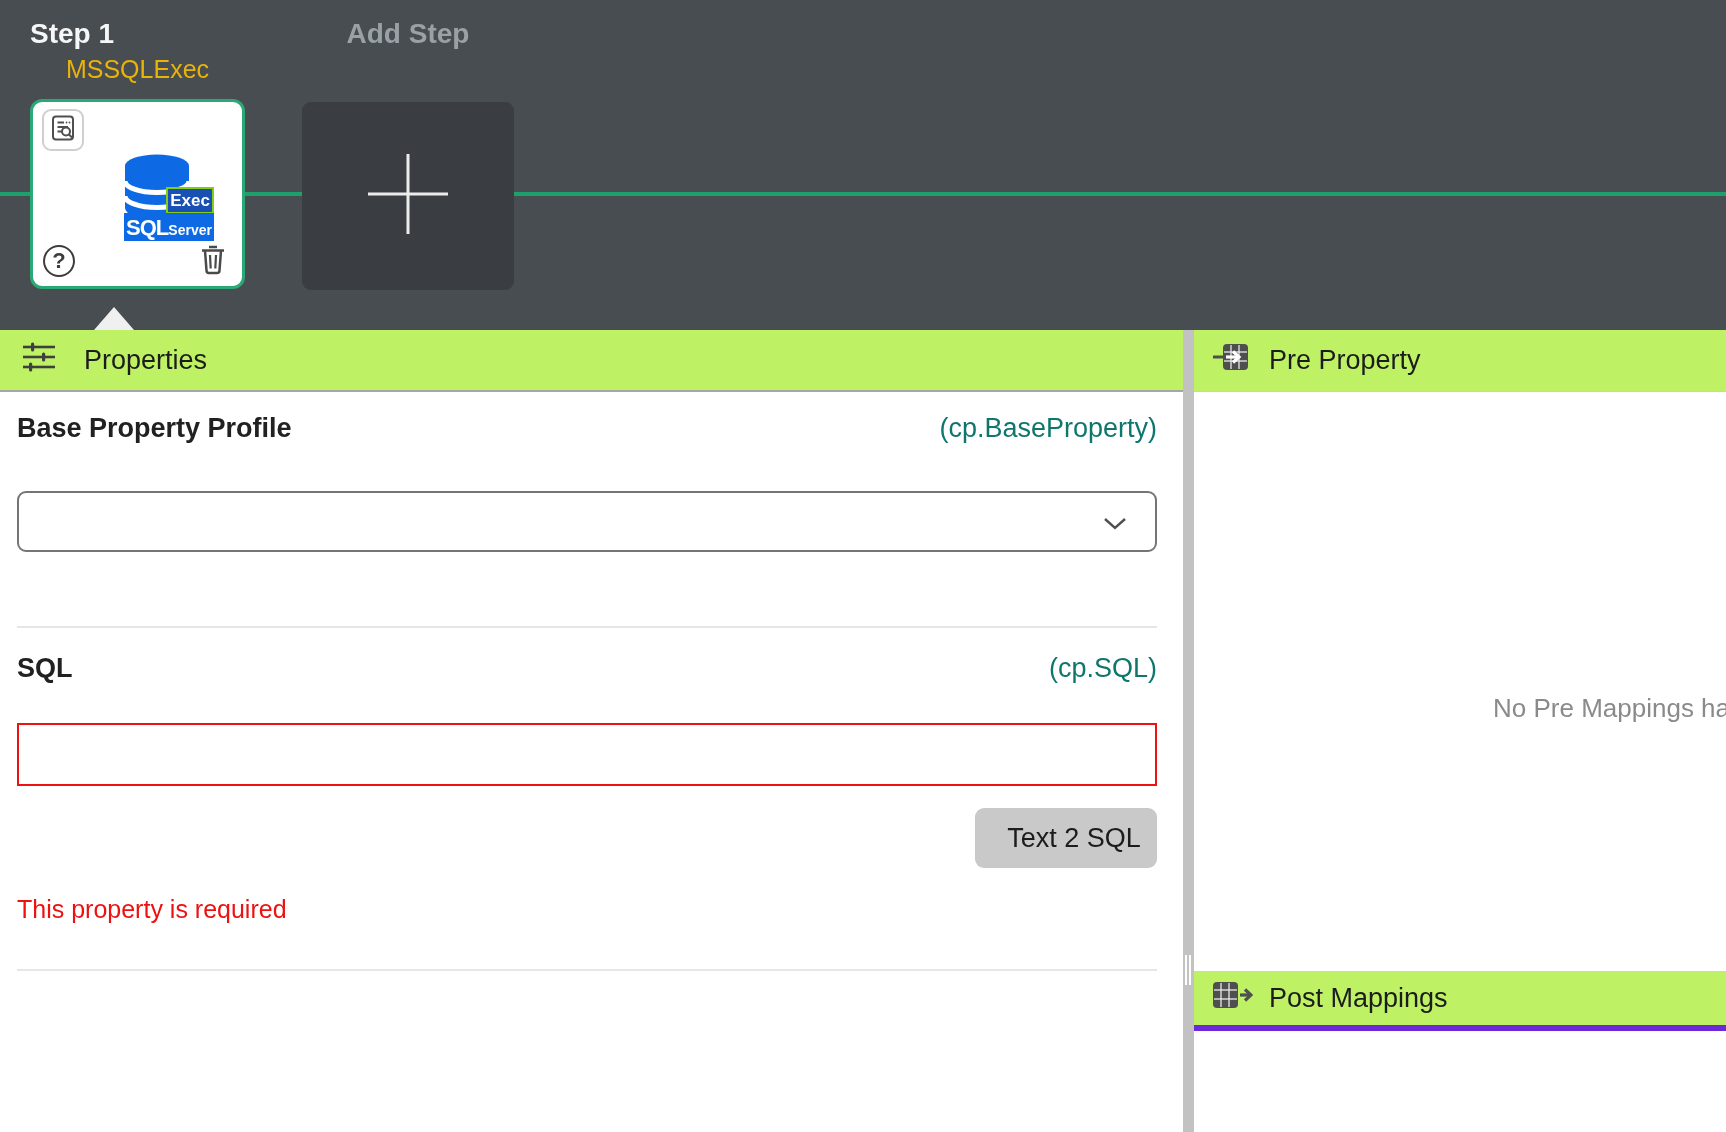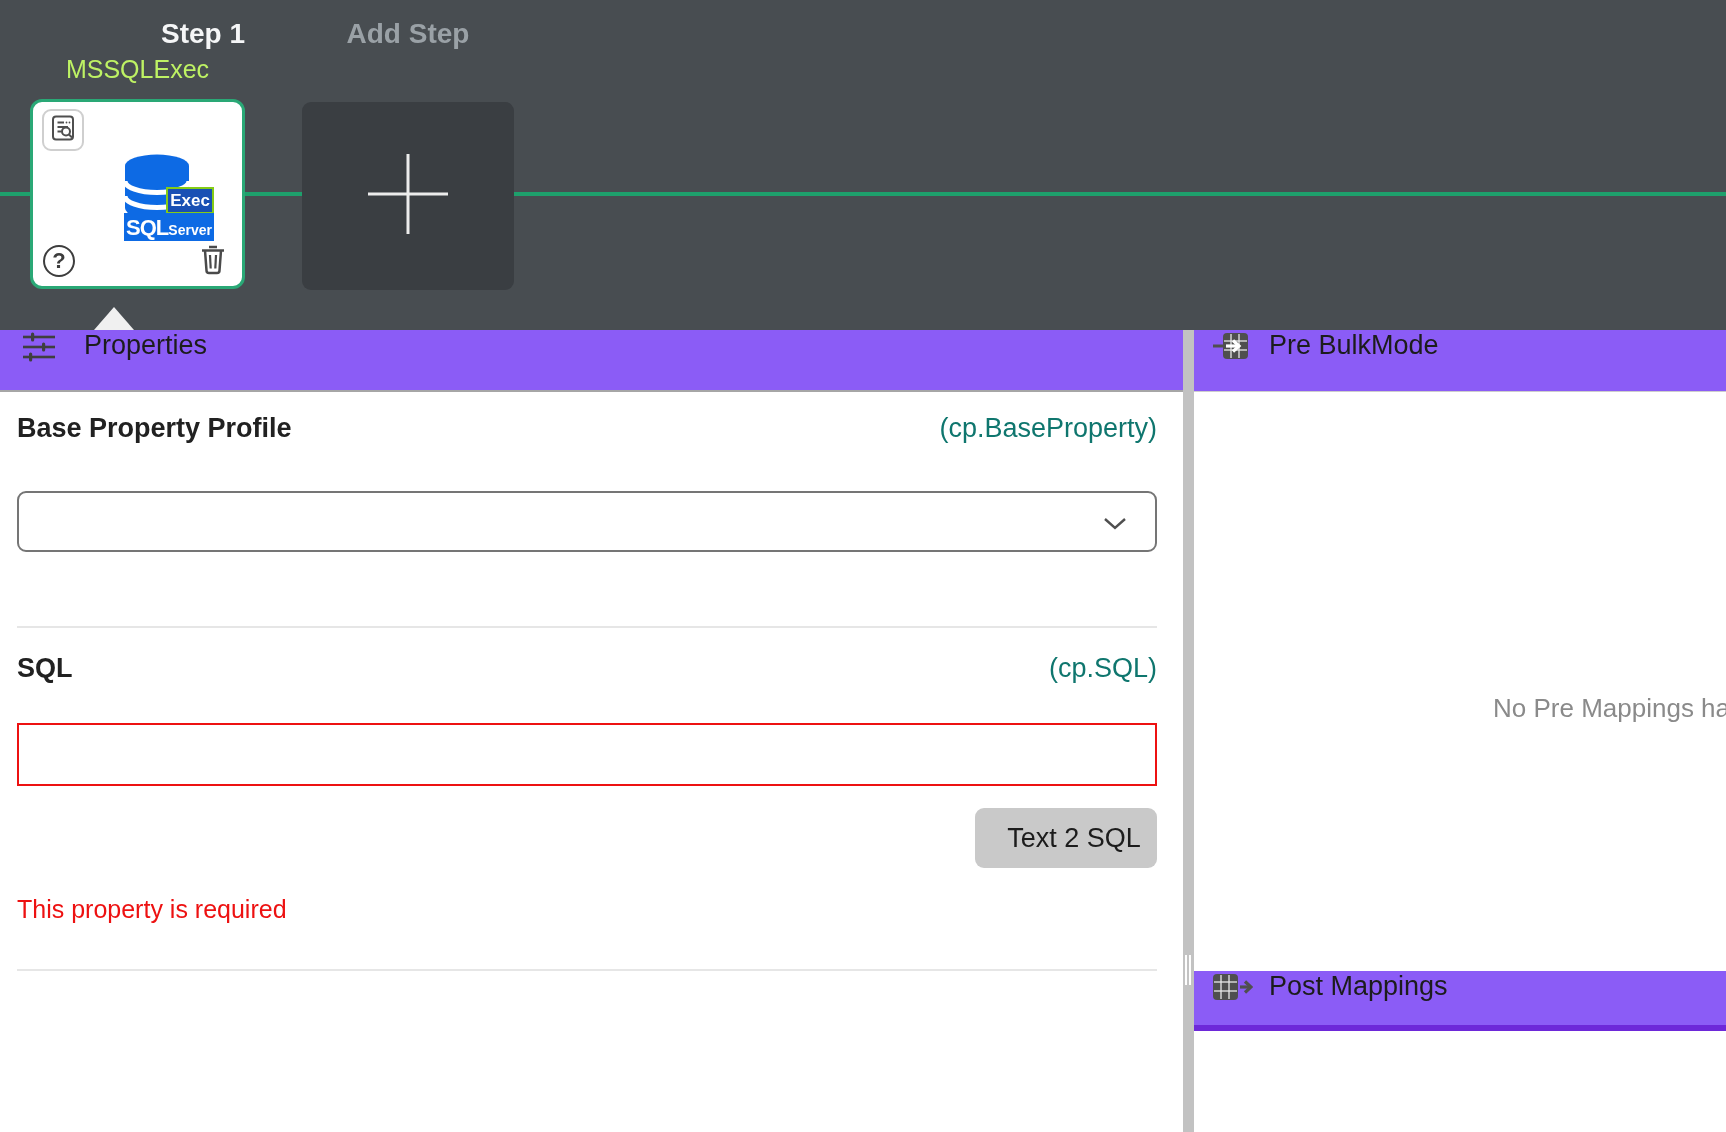--- a/index.html
+++ b/index.html
@@ -3,24 +3,24 @@
 <meta charset="utf-8">
 <style>
   * { margin:0; padding:0; box-sizing:border-box; }
   html,body { width:1726px; height:1132px; overflow:hidden; background:#fff;
               font-family:"Liberation Sans", sans-serif; }
   .screen { position:relative; width:1726px; height:1132px; overflow:hidden; }
 
   
   .canvas { position:absolute; left:0; top:0; width:1726px; height:330px; background:#484d51; }
   .flow-line { position:absolute; left:0; top:192px; width:1726px; height:4px; background:#1ea06c; }
-  .step-title { position:absolute; left:30px; top:18px; width:215px; text-align:right;
+  .step-title { position:absolute; left:30px; top:18px; width:215px; text-align:left;
                 color:#f5f6f7; font-size:28px; font-weight:bold; }
   .step-subtitle { position:absolute; left:30px; top:55px; width:215px; text-align:center;
-                   color:#bef264; font-size:25px; }
+                   color:#eab308; font-size:25px; }
   .add-title { position:absolute; left:302px; top:18px; width:212px; text-align:center;
                color:#9aa1a6; font-size:28px; font-weight:bold; }
 
   .step-card { position:absolute; left:30px; top:99px; width:215px; height:190px;
                background:#ffffff; border:3px solid #2aa876; border-radius:12px; }
   .log-btn { position:absolute; left:9px; top:7px; width:42px; height:42px;
              border:2px solid #cfcfcf; border-radius:9px; background:#fff;
              display:flex; align-items:center; justify-content:center; }
   .help-btn { position:absolute; left:10px; bottom:9px; width:32px; height:32px;
               border:2.5px solid #3d3d3d; border-radius:50%; color:#3d3d3d;
@@ -43,22 +43,22 @@
 
   .add-box { position:absolute; left:302px; top:102px; width:212px; height:188px;
              background:#3a3e42; border-radius:9px; display:flex; align-items:center;
              justify-content:center; }
 
   .notch { position:absolute; left:94px; top:307px; width:0; height:0;
            border-left:20px solid transparent; border-right:20px solid transparent;
            border-bottom:23px solid #f0f0f0; }
 
   
-  .panel-hdr { position:absolute; height:62px; background:#8b5cf6;
-               display:flex; align-items:flex-start; color:#1c1c1c; font-size:27px; }
+  .panel-hdr { position:absolute; height:62px; background:#bef264;
+               display:flex; align-items:center; color:#1c1c1c; font-size:27px; }
   .props-hdr { left:0; top:330px; width:1183px; border-bottom:2px solid #a6a6a6; }
   .props-hdr .ico { margin-left:20px; }
   .props-hdr .txt { margin-left:26px; }
   .pre-hdr { left:1194px; top:330px; width:532px; border-bottom:1px solid #cdcdcd; }
   .pre-hdr .ico { margin-left:19px; }
   .pre-hdr .txt { margin-left:20px; }
   .post-hdr { left:1194px; top:971px; width:622px; border-bottom:6px solid #6d28d9; height:60px; }
   .post-hdr .ico { margin-left:19px; }
   .post-hdr .txt { margin-left:16px; }
 
@@ -230,21 +230,21 @@
         <line x1="0" y1="16" x2="10" y2="16" stroke="#4f4f4f" stroke-width="3"></line>
         <rect x="10" y="3" width="25" height="26" rx="4" fill="#4f4f4f"></rect>
         <line x1="18" y1="4" x2="18" y2="28" stroke="#e9e9e9" stroke-width="1.3"></line>
         <line x1="26" y1="4" x2="26" y2="28" stroke="#e9e9e9" stroke-width="1.3"></line>
         <line x1="11" y1="11" x2="34" y2="11" stroke="#e9e9e9" stroke-width="1.3"></line>
         <line x1="11" y1="20" x2="34" y2="20" stroke="#e9e9e9" stroke-width="1.3"></line>
         <line x1="13" y1="16" x2="24" y2="16" stroke="#ffffff" stroke-width="3.2"></line>
         <polyline points="20,10.5 26,16 20,21.5" fill="none" stroke="#ffffff" stroke-width="3.2"></polyline>
       </svg>
     </span>
-    <span class="txt">Pre BulkMode</span>
+    <span class="txt">Pre Property</span>
   </div>
 
   <div class="right-body">
     <div class="empty-text">No Pre Mappings ha</div>
   </div>
 
   <div class="panel-hdr post-hdr">
     <span class="ico">
       <svg width="40" height="32" viewBox="0 0 40 32">
         <rect x="0" y="3" width="25" height="26" rx="4" fill="#4f4f4f"></rect>

